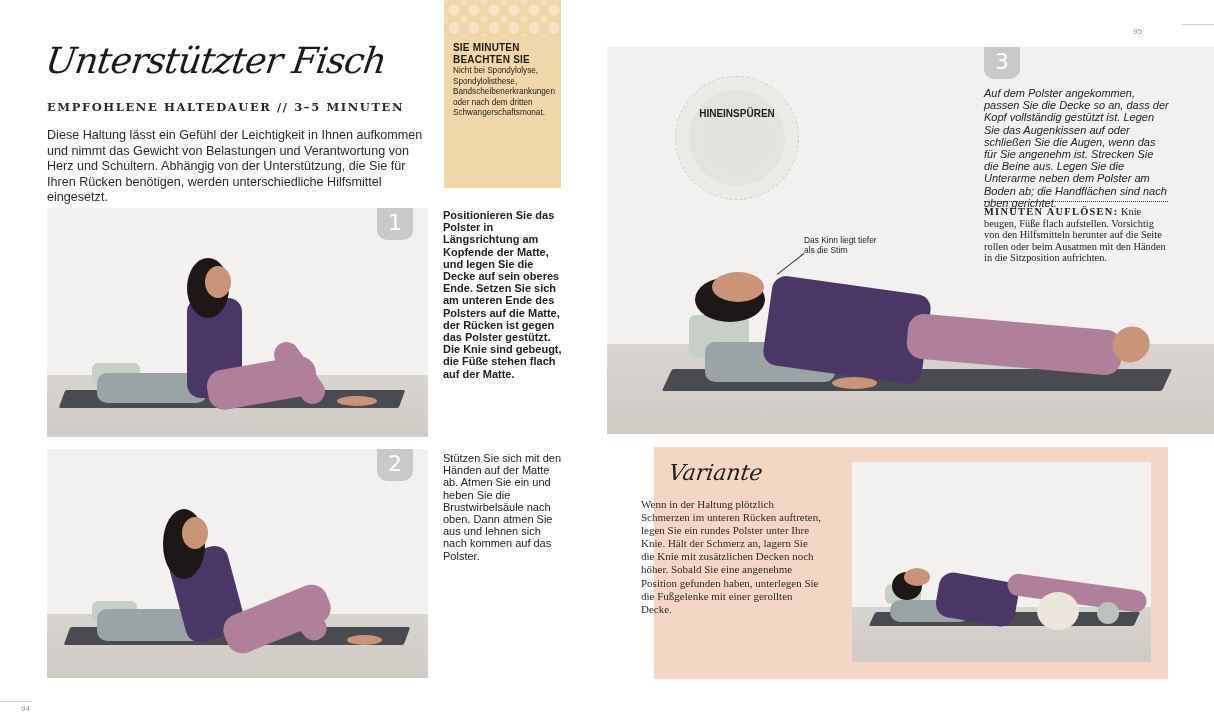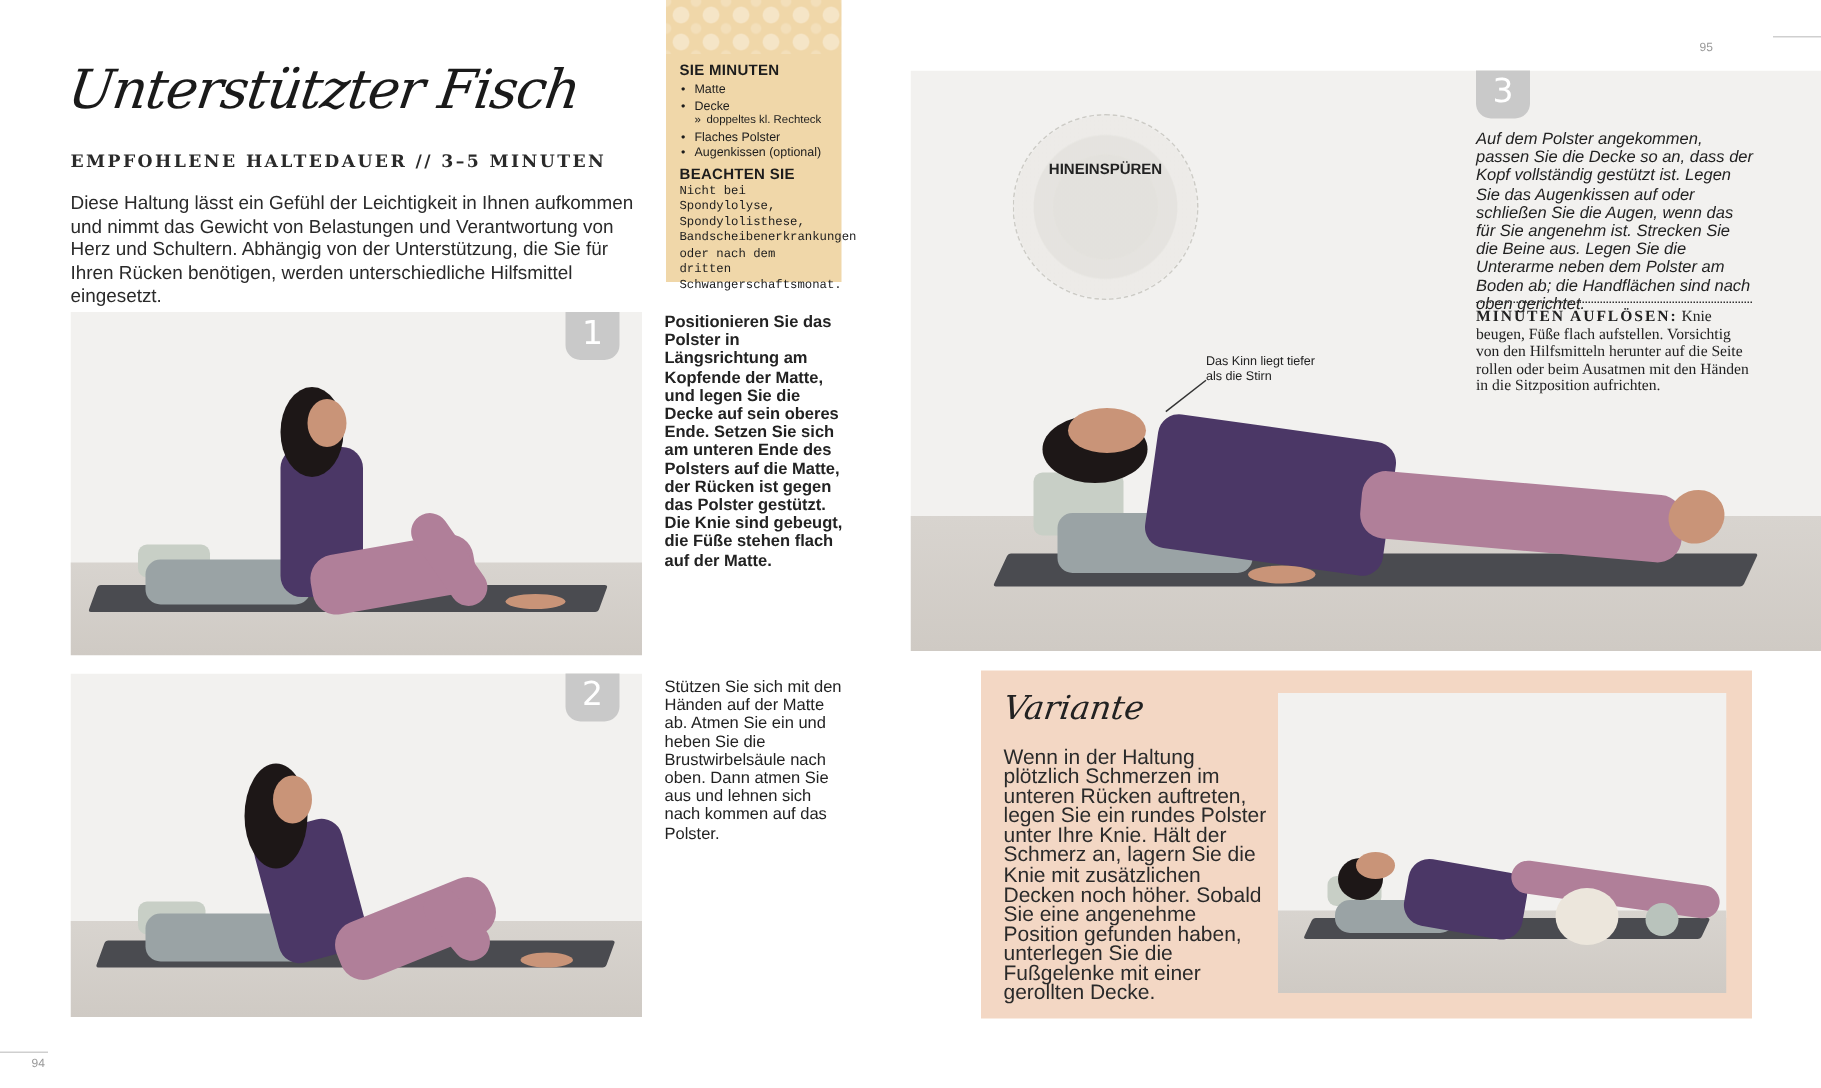--- a/index.html
+++ b/index.html
@@ -19,21 +19,21 @@
     background:
       radial-gradient(circle at 10px 10px, rgba(255,255,255,0.35) 5px, transparent 6px) 0 0/20px 18px,
       radial-gradient(circle at 10px 10px, rgba(255,255,255,0.2) 3px, transparent 4px) 10px 9px/20px 18px; }
   .needs h4 { font-size: 10px; font-weight: bold; color: #1c1c1c; letter-spacing: 0.2px; margin-bottom: 1px; }
   .needs ul { list-style: none; margin-bottom: 4px; }
   .needs li { font-size: 8.3px; line-height: 10.5px; color: #1c1c1c; padding-left: 10px; position: relative; }
   .needs li::before { content: "•"; position: absolute; left: 1px; top: 0; }
   .needs li.sub { padding-left: 10px; font-size: 7.6px; }
   .needs li.sub::before { content: "»"; left: 10px; }
   .needs li.sub span { padding-left: 8px; }
-  .needs p { font-size: 8.2px; line-height: 10.6px; color: #1c1c1c; font-family: Liberation Mono, monospace; }
+  .needs p { font-size: 8.2px; line-height: 10.6px; color: #1c1c1c; }
 
   
   .photo { overflow: hidden; }
   .wall { position: absolute; left: 0; right: 0; top: 0; background: #f2f1ef; }
   .floor { position: absolute; left: 0; right: 0; bottom: 0; background: linear-gradient(180deg, #d8d4cf, #cfcac4); }
   .mat { position: absolute; background: #4a4b50; border-radius: 2px; }
   .bolster { position: absolute; background: #9aa3a5; border-radius: 10px; }
   .blanket { position: absolute; background: #c8cfc6; border-radius: 6px; }
   .body-torso { position: absolute; background: #4b3766; border-radius: 14px; }
   .body-legs { position: absolute; background: #b07f99; border-radius: 16px; }
@@ -55,41 +55,34 @@
     border: 1px dashed rgba(190,188,182,0.7); }
   .mandala-text { left: 675px; top: 108px; width: 124px; text-align: center; font-size: 10px; line-height: 11.6px; color: #222; }
   .mandala-text b { display: block; font-size: 10px; }
 
   .annot { left: 804px; top: 235px; font-size: 8.4px; line-height: 10px; color: #222; }
   .annot-line { left: 770px; top: 253px; width: 34px; height: 1px; background: #333; transform: rotate(-38deg); transform-origin: right center; }
 
   
   .variant { left: 654px; top: 447px; width: 514px; height: 232px; background: #f3d7c4; }
   .variant-title { left: 669px; top: 460px; font-family: "DejaVu Serif", serif; font-style: italic; font-size: 22px; color: #222; transform: skewX(-8deg); }
-  .variant-text { left: 669px; top: 498px; width: 180px; font-size: 14px; line-height: 13.1px; color: #2a2a2a; }
+  .variant-text { left: 641px; top: 498px; width: 180px; font-size: 11px; line-height: 13.1px; color: #2a2a2a; font-family: Liberation Serif, serif; }
 
   .pagenum { font-size: 8px; color: #999; }
   .pageline { height: 1px; background: #cfcfcf; }
 </style>
 </head>
 <body>
 
 <div class="abs title">Unterstützter Fisch</div>
 <div class="abs duration">EMPFOHLENE HALTEDAUER // 3–5 MINUTEN</div>
 <div class="abs intro">Diese Haltung lässt ein Gefühl der Leichtigkeit in Ihnen aufkommen und nimmt das Gewicht von Belastungen und Verantwortung von Herz und Schultern. Abhängig von der Unterstützung, die Sie für Ihren Rücken benötigen, werden unterschiedliche Hilfsmittel eingesetzt.</div>
 
 <div class="abs needs">
   <h4>SIE MINUTEN</h4>
-  <ul>
-    <li>Matte</li>
-    <li>Decke</li>
-    <li class="sub"><span>doppeltes kl. Rechteck</span></li>
-    <li>Flaches Polster</li>
-    <li>Augenkissen (optional)</li>
-  </ul>
   <h4>BEACHTEN SIE</h4>
   <p>Nicht bei Spondylolyse, Spondylolisthese, Bandscheibenerkrankungen oder nach dem dritten Schwangerschaftsmonat.</p>
 </div>
 <div class="abs needs-pattern"></div>
 
 <div class="abs photo" style="left:47px;top:208px;width:381px;height:229px;">
   <div class="wall" style="height:170px;"></div>
   <div class="floor" style="height:62px;"></div>
   <div class="mat" style="left:15px;top:182px;width:340px;height:18px;transform:skewX(-20deg);"></div>
   <div class="blanket" style="left:45px;top:155px;width:48px;height:22px;"></div>

